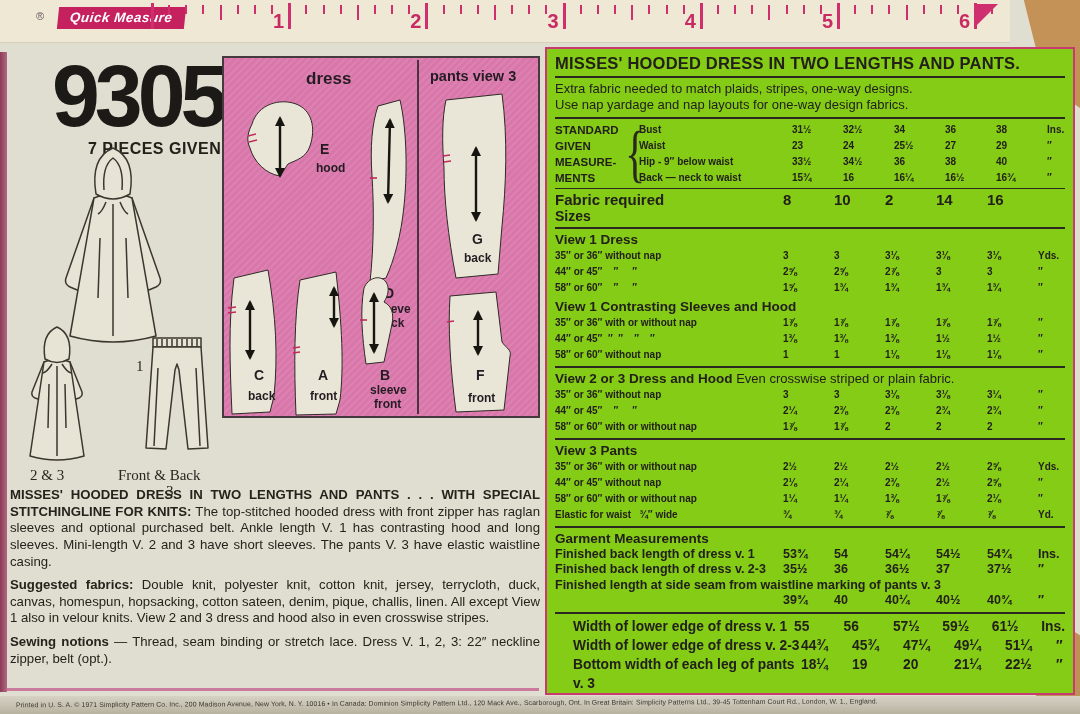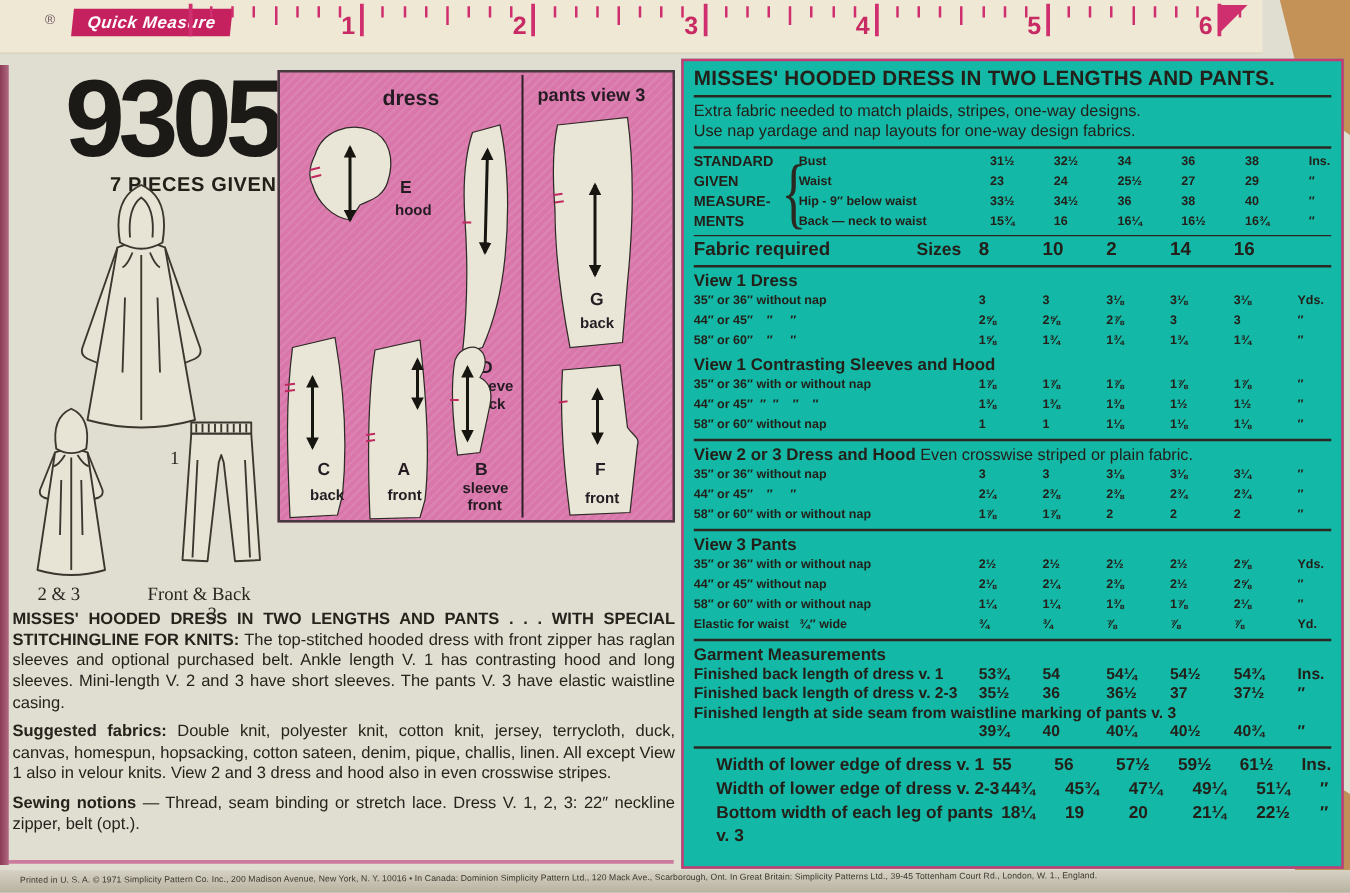--- a/index.html
+++ b/index.html
@@ -52,38 +52,38 @@
   .pl{font-size:14px;font-weight:700;}
   .pn{font-size:12px;font-weight:700;}
   
   .paras{position:absolute;left:10px;top:487px;width:530px;}
   .paras p{margin:0 0 7px 0;font-size:13.2px;line-height:1.26;text-align:justify;color:#26231c;}
   .paras b{font-weight:700;}
   .fineprint{position:absolute;left:16px;top:699px;width:1044px;font-size:6.9px;color:#3c372e;
              white-space:nowrap;transform:rotate(-.25deg);letter-spacing:.1px;}
   
   .rp{position:absolute;left:545px;top:47px;width:530px;height:648px;box-sizing:border-box;
-      border:2.5px solid #c73b72;background:#14b8a6;padding:5px 8px 4px 8px;}
+      border:2.5px solid #c73b72;background:#84cc16;padding:5px 8px 4px 8px;}
   .rp-title{font-size:16.5px;font-weight:700;letter-spacing:.2px;white-space:nowrap;}
   .hr{border:none;border-top:2px solid #2b2822;margin:3px 0;}
   .hr1{border:none;border-top:1.5px solid #2b2822;margin:2px 0;}
   .intro{font-size:13px;line-height:1.25;font-weight:400;}
   .measblock{display:flex;margin:2px 0 1px 0;}
   .mhead{width:70px;font-size:11.5px;font-weight:700;line-height:16px;}
   .brace{width:14px;font-size:60px;line-height:64px;font-family:"Liberation Serif",serif;
          transform:scale(.7,1.05);transform-origin:left center;color:#2b2822;}
   .mrows{flex:1;}
   .trow{display:flex;font-size:10px;line-height:16px;font-weight:700;}
   .tlab{width:228px;white-space:pre-wrap;}
   .mrows .tlab{width:153px;}
   .tlab.wide{width:auto;flex:1;}
   .tval{width:51px;}
   .tunit{flex:1;}
   .frow{display:flex;align-items:baseline;margin:2px 0;}
-  .frow .labwrap{width:228px;display:flex;justify-content:space-between;padding-right:14px;box-sizing:border-box;}
+  .frow .labwrap{width:228px;display:flex;justify-content:space-between;padding-right:14px;box-sizing:border-box;flex-direction:column;}
   .flab{font-size:15px;font-weight:700;}
   .fsizes{font-size:14px;font-weight:700;}
   .fsz{width:51px;font-size:15px;font-weight:700;display:inline-block;}
   .sec-title{font-size:13.5px;font-weight:700;margin-top:3px;line-height:16px;}
   .sec-title .note{font-weight:400;font-size:13px;}
   .g .trow{font-size:12.5px;line-height:15.5px;}
   .wblock .trow{font-size:13.8px;line-height:19px;margin-left:18px;}
 </style>
 </head>
 <body>

